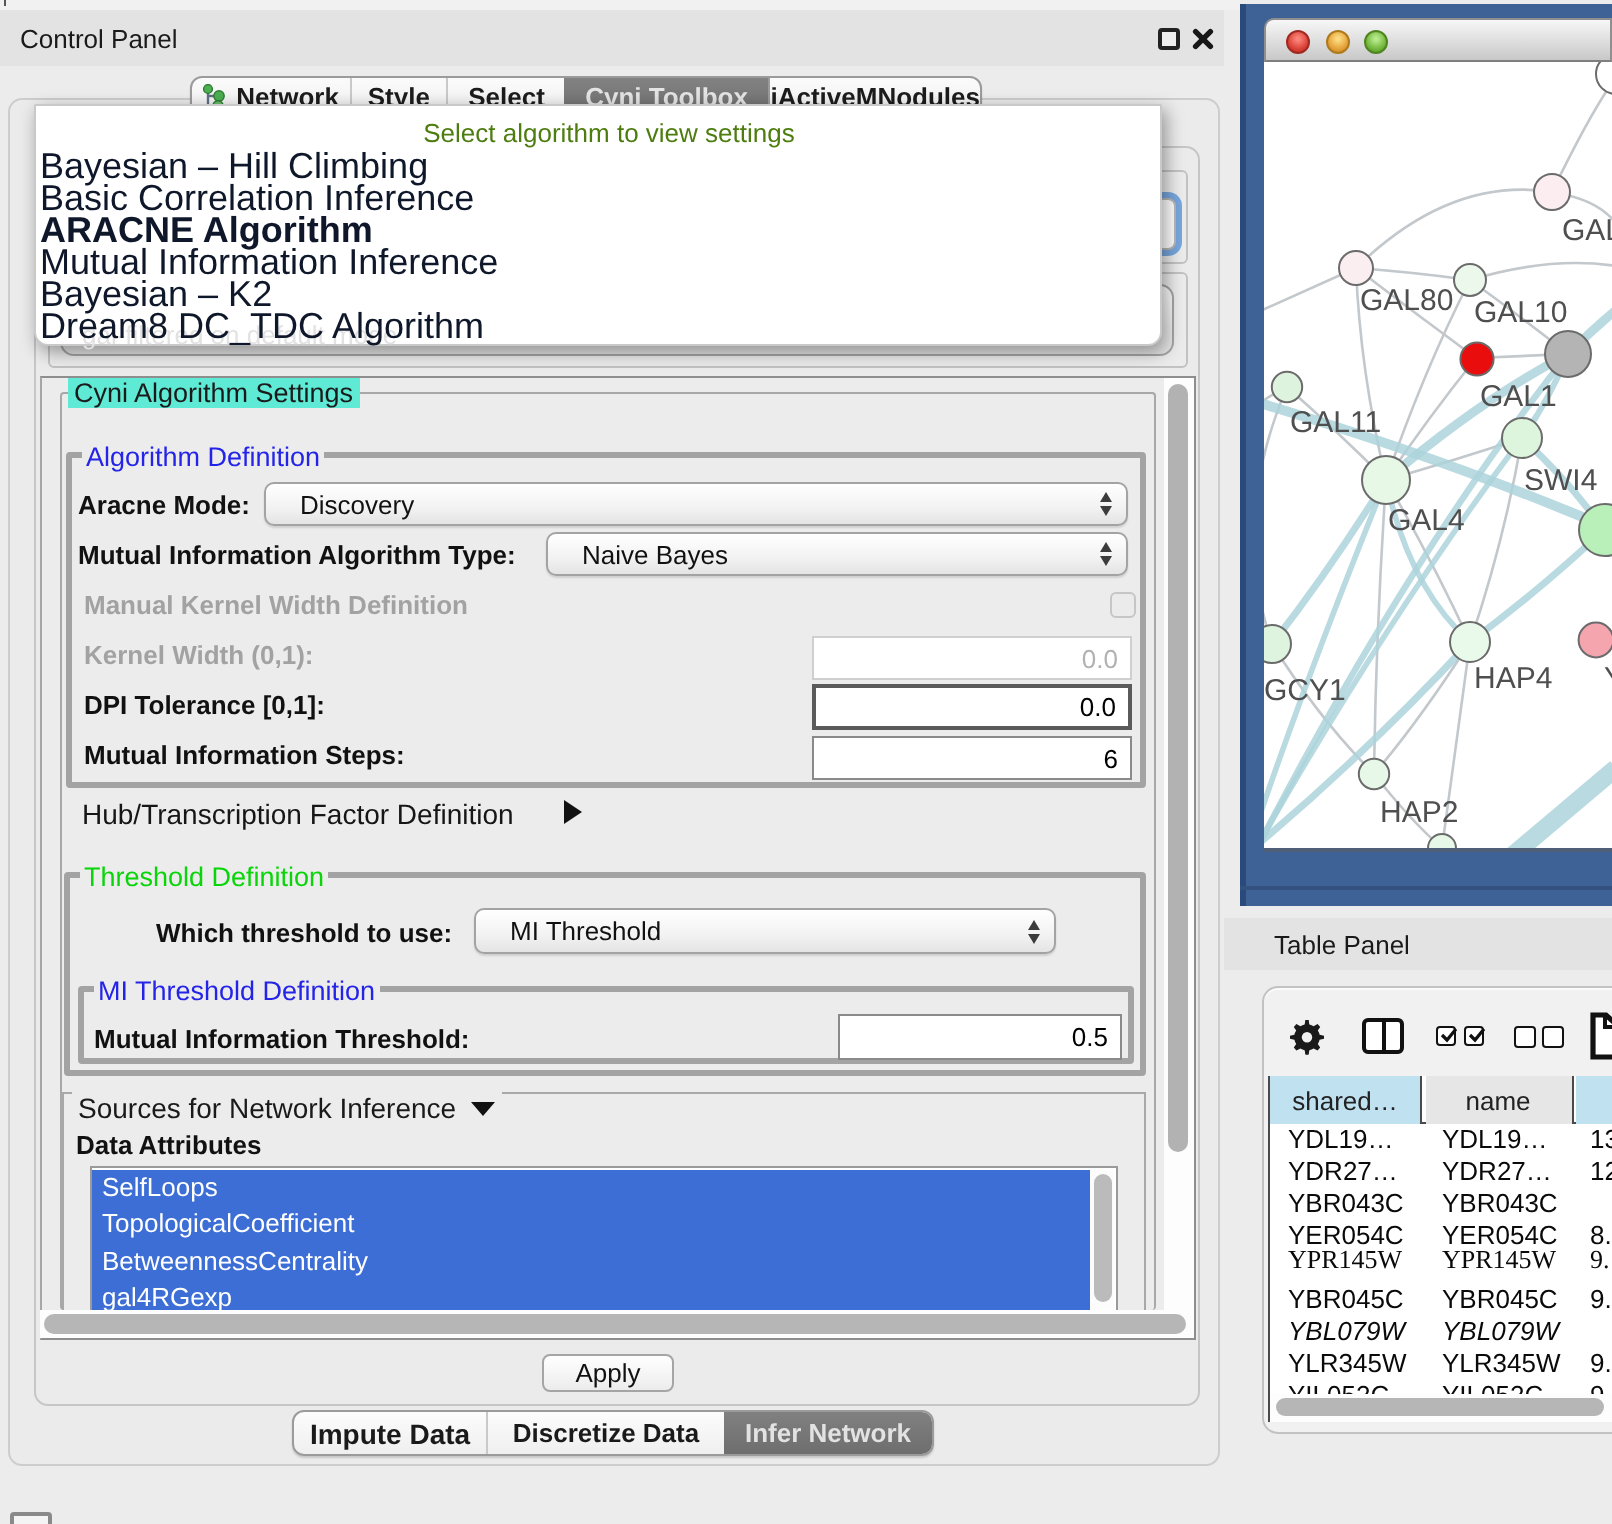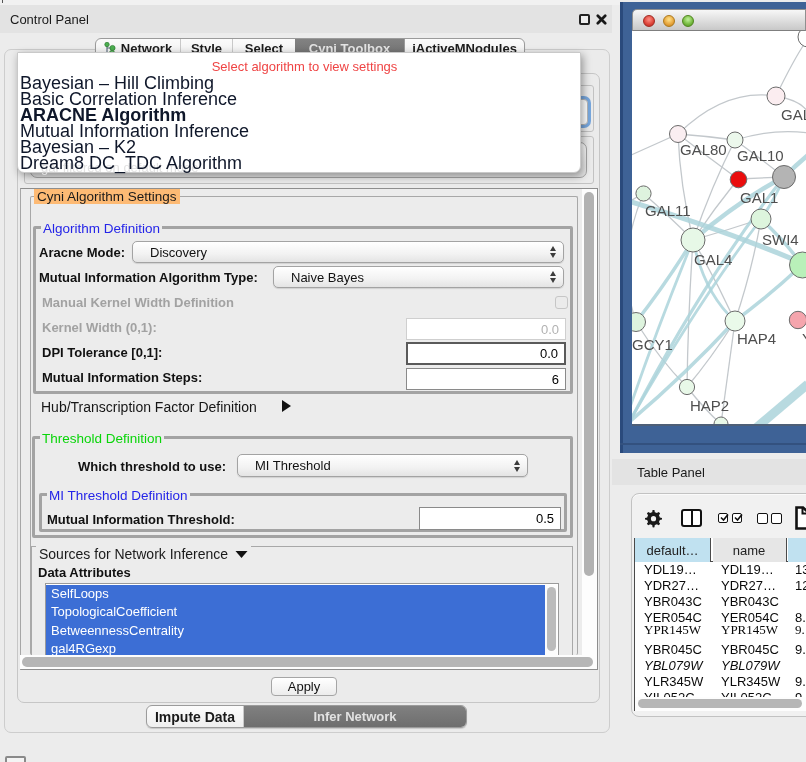--- a/index.html
+++ b/index.html
@@ -33,21 +33,21 @@
   <div class="abs" style="left:0;top:5px;width:612px;height:28px;background:#e3e3e3;"></div>
   <div class="abs" style="left:10px;top:12px;font-size:13px;color:#1a1a1a;">Control Panel</div>
 
   <div class="abs" style="left:579px;top:14px;width:11px;height:11px;border:2px solid #222;border-radius:2px;background:#eee;"></div>
   <svg class="abs" style="left:596px;top:14px;" width="11" height="11" viewBox="0 0 11 11">
       <path d="M1.8 1.8 L9.2 9.2 M9.2 1.8 L1.8 9.2" stroke="#181818" stroke-width="2.7" stroke-linecap="round"></path>
     </svg>
 
   <div class="abs" style="left:4px;top:49px;width:606px;height:684px;border:1.5px solid #cdcdcd;border-radius:7px;background:#ebebeb;"></div>
 
-  <div class="abs" style="left:95px;top:38px;width:430px;height:21px;border:1px solid #9b9b9b;border-radius:6px;background:linear-gradient(#fbfbfb,#eeeeee);display:flex;overflow:hidden;box-shadow:0 1px 1px rgba(0,0,0,0.15);">
+  <div class="abs" style="left:95px;top:38px;width:396px;height:21px;border:1px solid #9b9b9b;border-radius:6px;background:linear-gradient(#fbfbfb,#eeeeee);display:flex;overflow:hidden;box-shadow:0 1px 1px rgba(0,0,0,0.15);">
     <div style="width:85px;display:flex;align-items:center;justify-content:center;border-right:1px solid #c9c9c9;">
       <svg width="13" height="14" viewBox="0 0 13 14" style="margin-right:4px;">
           <path d="M3 3 L3 11 M3 6 L8 6 M3 11 L7 11" stroke="#607080" stroke-width="1.2" fill="none"></path>
           <circle cx="3" cy="2.5" r="2.2" fill="#4caf50" stroke="#2e7d32" stroke-width="0.7"></circle>
           <circle cx="8.5" cy="6" r="2.6" fill="#4caf50" stroke="#2e7d32" stroke-width="0.7"></circle>
           <circle cx="8" cy="11" r="2.6" fill="#66bb6a" stroke="#2e7d32" stroke-width="0.7"></circle>
         </svg>
       <span style="font-size:13px;font-weight:bold;color:#1c1c1c;">Network</span>
     </div>
     <div style="width:52px;display:flex;align-items:center;justify-content:center;border-right:1px solid #c9c9c9;font-size:13px;font-weight:bold;color:#1c1c1c;">Style</div>
@@ -68,21 +68,21 @@
 
   <div class="abs" style="left:582px;top:189px;width:15px;height:466px;background:#fdfdfd;"></div>
   <div class="abs" style="left:584px;top:192px;width:10px;height:384px;background:#b2b2b2;border-radius:5px;"></div>
 
   <div class="abs" style="left:20px;top:655px;width:577px;height:14px;background:#fdfdfd;"></div>
   <div class="abs" style="left:22px;top:657px;width:571px;height:10px;background:#b6b6b6;border-radius:5px;"></div>
 
   <div id="form-root">
 
     <div class="abs" style="left:30px;top:196px;width:548px;height:459px;border:1px solid #a8a8a8;border-bottom:none;border-radius:2px;"></div>
-    <div class="abs" style="left:34px;top:189px;background:#fdba74;padding:0 3px;font-size:13.5px;color:#1a1a1a;">Cyni Algorithm Settings</div>
+    <div class="abs" style="left:34px;top:189px;background:#5eead4;padding:0 3px;font-size:13.5px;color:#1a1a1a;">Cyni Algorithm Settings</div>
 
     <div class="grp" style="left:33px;top:226px;width:540px;height:168px;">
         <div class="ttl" style="color:#2424e8;">Algorithm Definition</div>
       </div>
 
     <div class="abs b" style="left:39px;top:245px;">Aracne Mode:</div>
     <div class="combo" style="left:132px;top:241px;width:432px;height:22px;">Discovery<span class="arr">
           <span class="up"></span>
           <span class="dn"></span>
         </span></div>
@@ -136,28 +136,29 @@
       <div style="position:absolute;left:0;top:1px;width:500px;height:74px;background:#3c6ed5;color:#fff;font-size:13px;line-height:18.3px;padding-left:5px;">SelfLoops<br>TopologicalCoefficient<br>BetweennessCentrality<br>gal4RGexp</div>
       <div style="position:absolute;right:1px;top:1px;width:12px;height:71px;background:#fcfcfc;"></div>
       <div style="position:absolute;right:2.5px;top:3px;width:9px;height:64px;background:#bbbbbb;border-radius:4.5px;"></div>
     </div>
   </div>
 
   <div class="abs" style="left:271px;top:677px;width:66px;height:19px;border:1px solid #a5a5a5;border-radius:4px;background:linear-gradient(#ffffff,#ececec);display:flex;align-items:center;justify-content:center;font-size:13px;color:#111;">Apply</div>
 
   <div class="abs" style="left:146px;top:705px;width:321px;height:23px;border:1px solid #9b9b9b;border-radius:6px;background:linear-gradient(#fcfcfc,#efefef);display:flex;overflow:hidden;box-shadow:0 1px 1px rgba(0,0,0,0.15);">
     <div style="width:97px;display:flex;align-items:center;justify-content:center;font-size:14px;font-weight:bold;color:#1a1a1a;border-right:1px solid #c9c9c9;">Impute Data</div>
+    <div style="width:118px;display:flex;align-items:center;justify-content:center;font-size:13px;font-weight:bold;color:#1a1a1a;">Discretize Data</div>
     <div style="flex:1;display:flex;align-items:center;justify-content:center;font-size:13px;font-weight:bold;color:#e2e2e2;background:linear-gradient(#808080,#6e6e6e);">Infer Network</div>
   </div>
 
   <div class="abs" style="left:5px;top:756px;width:21px;height:10px;border:2.5px solid #8a8a8a;border-radius:2px;background:#f4f4f4;"></div>
 
   <div class="abs" style="left:17px;top:52px;width:564px;height:121px;background:#fff;border:1px solid #c9c9c9;border-radius:1px 1px 7px 7px;box-shadow:2px 3px 9px rgba(0,0,0,0.38);">
     <div style="position:absolute;top:107px;left:23px;font-size:13px;color:#e2e2e2;z-index:0;">gal-filtered on default mode</div>
-    <div style="position:absolute;top:6px;left:0;width:100%;text-align:center;color:#ef4444;font-size:13px;padding-left:11px;">Select algorithm to view settings</div>
+    <div style="position:absolute;top:6px;left:0;width:100%;text-align:center;color:#4d7c0f;font-size:13px;padding-left:11px;">Select algorithm to view settings</div>
     <div style="position:absolute;top:22px;left:2px;font-size:18px;line-height:16px;color:#0f172a;z-index:1;">
       Bayesian – Hill Climbing<br>
       Basic Correlation Inference<br>
       <span class="b">ARACNE Algorithm</span><br>
       Mutual Information Inference<br>
       Bayesian – K2<br>
       Dream8 DC_TDC Algorithm
     </div>
   </div>
 </div>
@@ -278,21 +279,21 @@
   <div class="abs" style="left:159px;top:513px;width:11px;height:11px;border:1.6px solid #111;border-radius:2px;background:#fff;"></div>
 
   <svg class="abs" style="left:183px;top:506px;" width="11" height="24" viewBox="0 0 11 24">
       <path d="M1.5 1.5 L8 1.5 L14 7 L14 22.5 L1.5 22.5 Z" fill="#fff" stroke="#111" stroke-width="2.6"></path>
       <path d="M7.5 1.5 L7.5 7.5 L14 7.5" fill="none" stroke="#111" stroke-width="2"></path>
     </svg>
 
   <div class="abs" style="left:22px;top:538px;width:172px;height:173px;border-left:1.5px solid #4a4a4a;background:#fff;overflow:hidden;">
 
     <div style="position:absolute;left:0;top:0;width:100%;height:24px;border-bottom:1.5px solid #4a4a4a;">
-      <div style="position:absolute;left:0;top:0;width:76px;height:24px;background:#c0e1f0;border-right:1.5px solid #4a4a4a;display:flex;align-items:center;justify-content:center;font-size:13px;color:#222;">default…</div>
+      <div style="position:absolute;left:0;top:0;width:76px;height:24px;background:#c0e1f0;border-right:1.5px solid #4a4a4a;display:flex;align-items:center;justify-content:center;font-size:13px;color:#222;">shared…</div>
       <div style="position:absolute;left:77.5px;top:0;width:74px;height:24px;background:#e6e6e6;border-right:1.5px solid #4a4a4a;display:flex;align-items:center;justify-content:center;font-size:13px;color:#222;">name</div>
       <div style="position:absolute;left:153px;top:0;width:20px;height:24px;background:#c0e1f0;"></div>
     </div>
 
     <div style="position:absolute;left:0;top:24px;width:100%;font-size:13px;color:#0a0a0a;text-align:center;">
       <div style="height:16px;line-height:16px;">
           <span style="position:absolute;left:9px;">YDL19…</span>
           <span style="position:absolute;left:86px;">YDL19…</span>
           <span style="position:absolute;left:160px;">13</span>
         </div>

